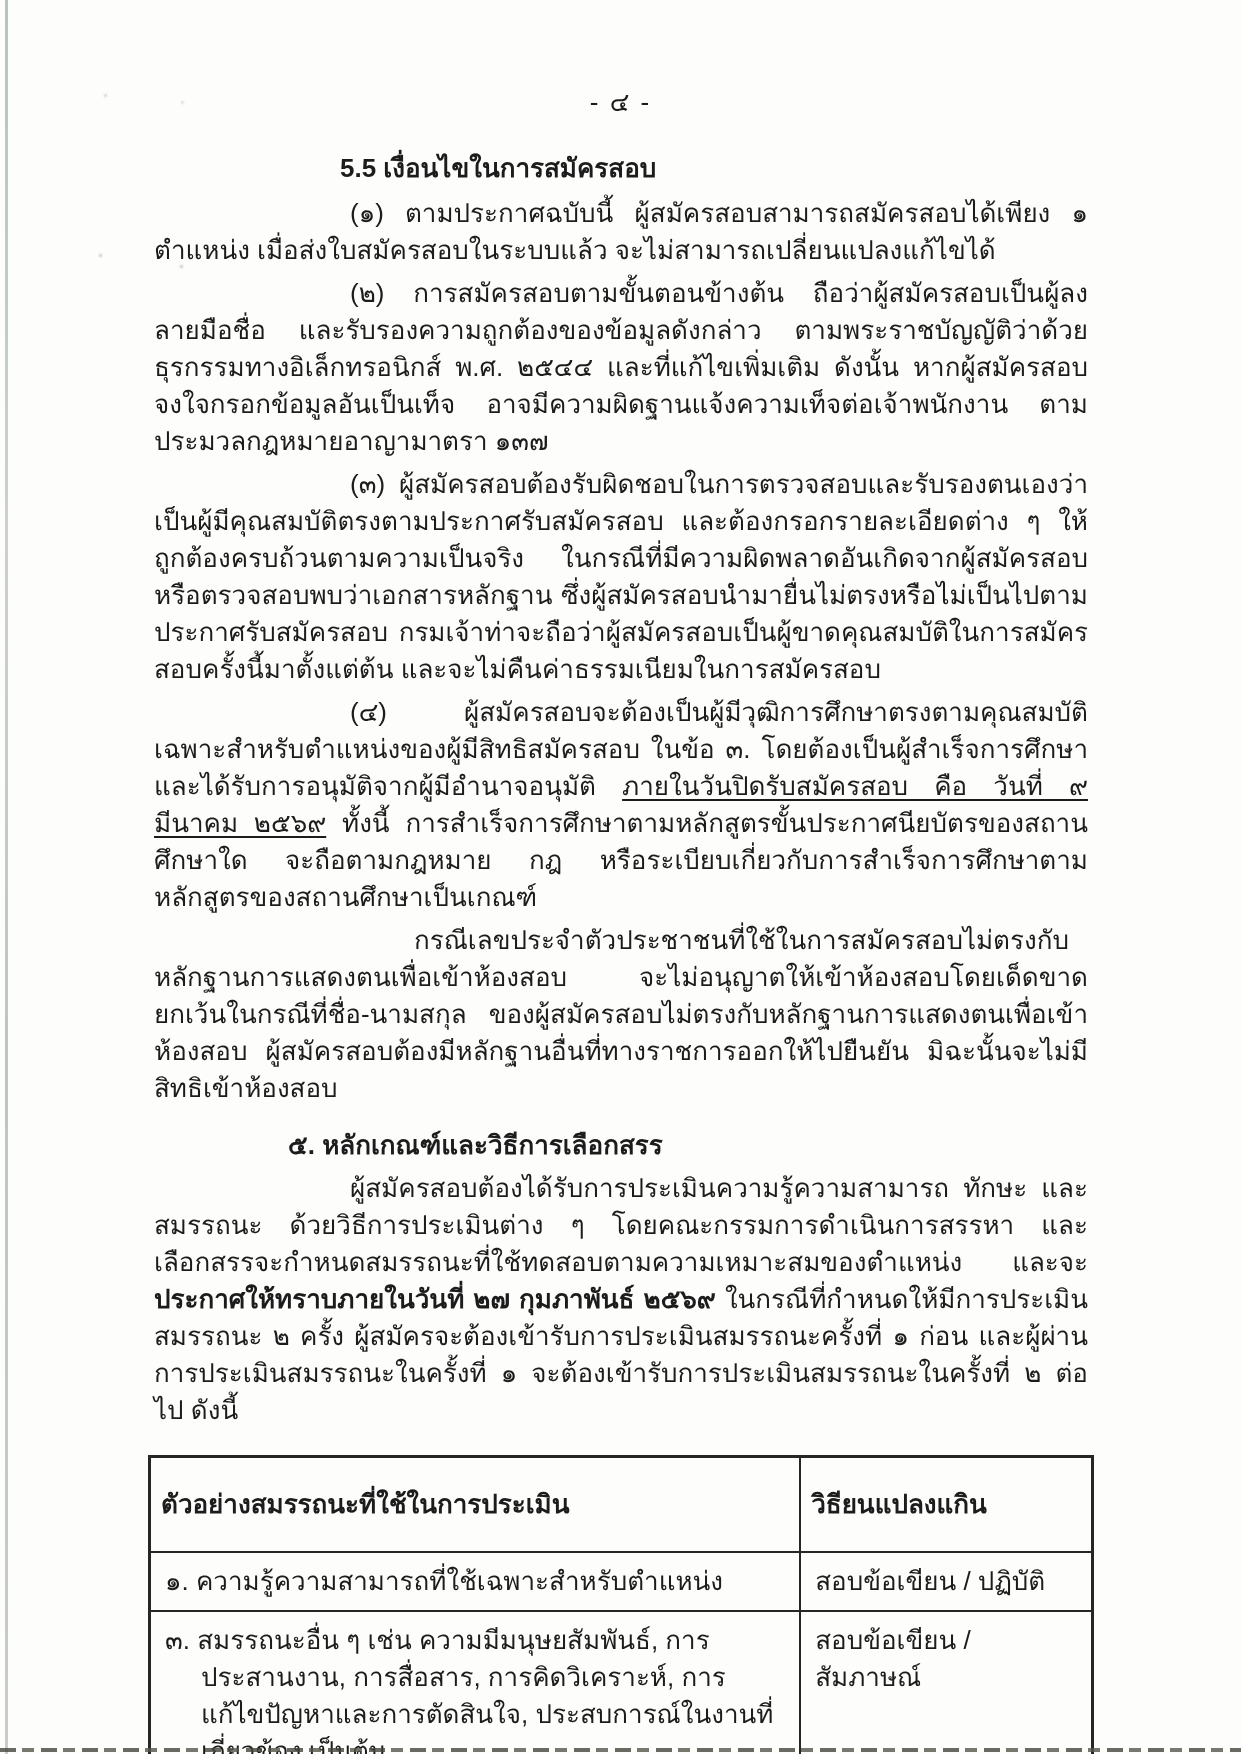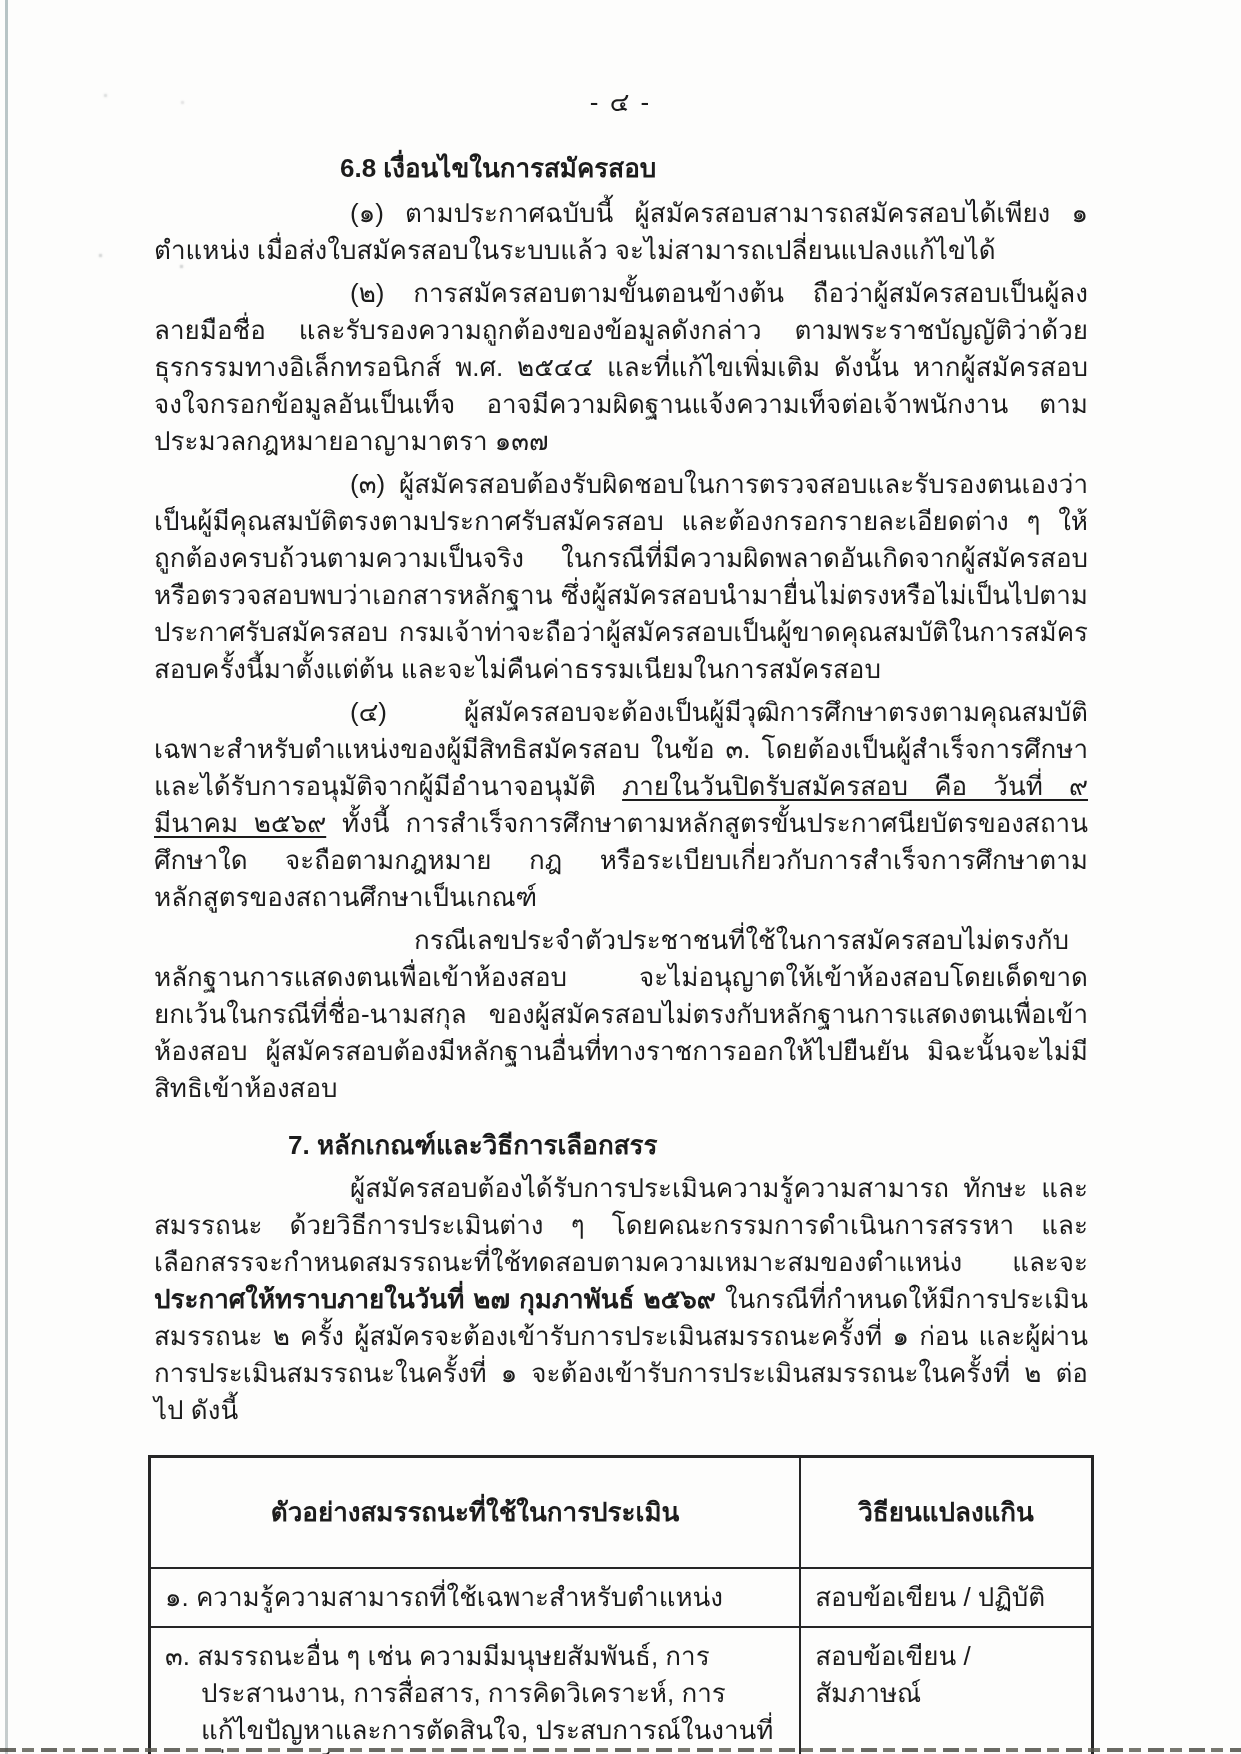--- a/index.html
+++ b/index.html
@@ -50,52 +50,52 @@
     border-collapse:collapse;
     margin-top:26px;
     border:3px solid #262626;
   }
   table.eval th,table.eval td{
     border:2px solid #262626;
     vertical-align:top;
     padding:10px 14px;
   }
   table.eval th{
-    font-weight:bold;text-align:center;
-    padding:36px 10px;
+    font-weight:bold;text-align:left;
+    padding:28px 10px;
   }
   td.c-comp{width:69%;}
   td.c-comp .hang{padding-left:36px;text-indent:-36px;}
   td.c-method{width:31%;padding-left:18px;}
 </style>
 </head>
 <body>
 
 <div class="page">
 
   <div class="scan-left"></div>
   <div class="scan-specks"></div>
 
   <div class="page-number">- ๔ -</div>
 
   <div class="content">
 
-    <div class="h44">6.8 เงื่อนไขในการสมัครสอบ</div>
+    <div class="h44">5.5 เงื่อนไขในการสมัครสอบ</div>
 
     <p class="body-par ind-num"><span>(๑) ตามประกาศฉบับนี้ ผู้สมัครสอบสามารถสมัครสอบได้เพียง ๑ ตำแหน่ง เมื่อส่งใบสมัครสอบในระบบแล้ว จะไม่สามารถเปลี่ยนแปลงแก้ไขได้</span></p>
 
     <p class="body-par ind-num"><span>(๒) การสมัครสอบตามขั้นตอนข้างต้น ถือว่าผู้สมัครสอบเป็นผู้ลงลายมือชื่อ และรับรองความถูกต้องของข้อมูลดังกล่าว ตามพระราชบัญญัติว่าด้วยธุรกรรมทางอิเล็กทรอนิกส์ พ.ศ. ๒๕๔๔ และที่แก้ไขเพิ่มเติม ดังนั้น หากผู้สมัครสอบจงใจกรอกข้อมูลอันเป็นเท็จ อาจมีความผิดฐานแจ้งความเท็จต่อเจ้าพนักงาน ตามประมวลกฎหมายอาญามาตรา ๑๓๗</span></p>
 
     <p class="body-par ind-num"><span>(๓) ผู้สมัครสอบต้องรับผิดชอบในการตรวจสอบและรับรองตนเองว่า เป็นผู้มีคุณสมบัติตรงตามประกาศรับสมัครสอบ และต้องกรอกรายละเอียดต่าง ๆ ให้ถูกต้องครบถ้วนตามความเป็นจริง ในกรณีที่มีความผิดพลาดอันเกิดจากผู้สมัครสอบ หรือตรวจสอบพบว่าเอกสารหลักฐาน ซึ่งผู้สมัครสอบนำมายื่นไม่ตรงหรือไม่เป็นไปตามประกาศรับสมัครสอบ กรมเจ้าท่าจะถือว่าผู้สมัครสอบเป็นผู้ขาดคุณสมบัติในการสมัครสอบครั้งนี้มาตั้งแต่ต้น และจะไม่คืนค่าธรรมเนียมในการสมัครสอบ</span></p>
 
     <p class="body-par ind-num"><span>(๔) ผู้สมัครสอบจะต้องเป็นผู้มีวุฒิการศึกษาตรงตามคุณสมบัติเฉพาะสำหรับตำแหน่งของผู้มีสิทธิสมัครสอบ ในข้อ ๓. โดยต้องเป็นผู้สำเร็จการศึกษาและได้รับการอนุมัติจากผู้มีอำนาจอนุมัติ </span><span class="run-u">ภายในวันปิดรับสมัครสอบ คือ วันที่ ๙ มีนาคม ๒๕๖๙</span><span> ทั้งนี้ การสำเร็จการศึกษาตามหลักสูตรขั้นประกาศนียบัตรของสถานศึกษาใด จะถือตามกฎหมาย กฎ หรือระเบียบเกี่ยวกับการสำเร็จการศึกษาตามหลักสูตรของสถานศึกษาเป็นเกณฑ์</span></p>
 
     <p class="body-par ind-plain"><span>กรณีเลขประจำตัวประชาชนที่ใช้ในการสมัครสอบไม่ตรงกับหลักฐานการแสดงตนเพื่อเข้าห้องสอบ จะไม่อนุญาตให้เข้าห้องสอบโดยเด็ดขาด ยกเว้นในกรณีที่ชื่อ-นามสกุล ของผู้สมัครสอบไม่ตรงกับหลักฐานการแสดงตนเพื่อเข้าห้องสอบ ผู้สมัครสอบต้องมีหลักฐานอื่นที่ทางราชการออกให้ไปยืนยัน มิฉะนั้นจะไม่มีสิทธิเข้าห้องสอบ</span></p>
 
-    <div class="h5">7. หลักเกณฑ์และวิธีการเลือกสรร</div>
+    <div class="h5">๕. หลักเกณฑ์และวิธีการเลือกสรร</div>
 
     <p class="body-par ind-num"><span>ผู้สมัครสอบต้องได้รับการประเมินความรู้ความสามารถ ทักษะ และสมรรถนะ ด้วยวิธีการประเมินต่าง ๆ โดยคณะกรรมการดำเนินการสรรหา และเลือกสรรจะกำหนดสมรรถนะที่ใช้ทดสอบตามความเหมาะสมของตำแหน่ง และจะ</span><span class="run-b">ประกาศให้ทราบภายในวันที่ ๒๗ กุมภาพันธ์ ๒๕๖๙</span><span> ในกรณีที่กำหนดให้มีการประเมินสมรรถนะ ๒ ครั้ง ผู้สมัครจะต้องเข้ารับการประเมินสมรรถนะครั้งที่ ๑ ก่อน และผู้ผ่านการประเมินสมรรถนะในครั้งที่ ๑ จะต้องเข้ารับการประเมินสมรรถนะในครั้งที่ ๒ ต่อไป ดังนี้</span></p>
 
     <table class="eval">
       <thead>
         <tr>
           <th>ตัวอย่างสมรรถนะที่ใช้ในการประเมิน</th>
           <th>วิธียนแปลงแกิน</th>
         </tr>
       </thead>

